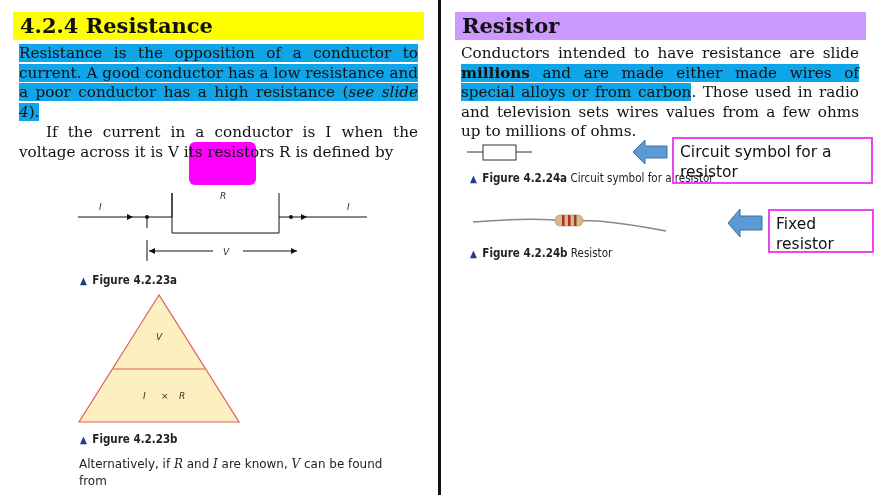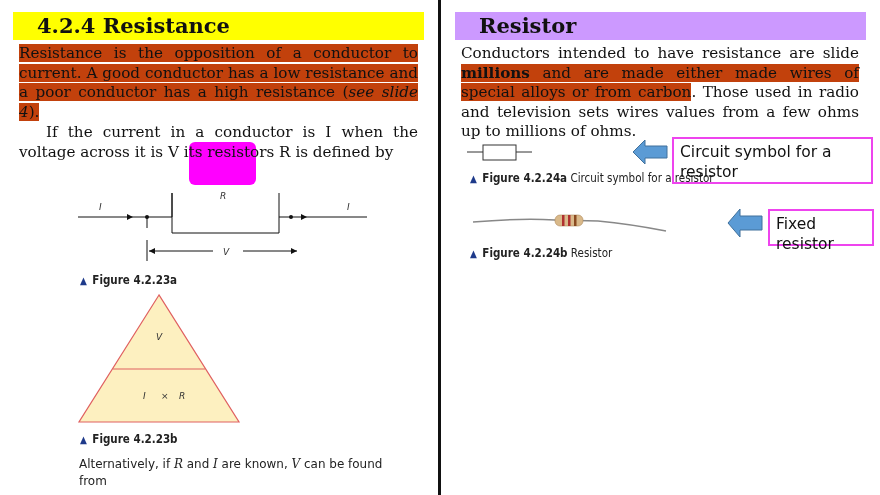--- a/index.html
+++ b/index.html
@@ -1,38 +1,38 @@
 <!DOCTYPE html>
 <html><head>
 <meta charset="utf-8">
 <style>
   html, body { margin:0; padding:0; }
   body { width:880px; height:495px; background:#ffffff; position:relative; overflow:hidden; font-family:"DejaVu Serif", serif; color:#111; }
   .abs { position:absolute; }
   .divider { left:438px; top:0; width:3px; height:495px; background:#111; }
 
-  .title { font-family:"DejaVu Serif", serif; font-weight:bold; font-size:21px; line-height:28px; padding-left:24px; box-sizing:border-box; }
+  .title { font-family:"DejaVu Serif", serif; font-weight:bold; font-size:21px; line-height:28px; padding-left:7px; box-sizing:border-box; }
   .title-left { left:13px; top:12px; width:411px; height:28px; background:#ffff00; }
   .title-right { left:455px; top:12px; width:411px; height:28px; background:#cc99ff; }
 
   .para { font-size:15.2px; line-height:19.6px; text-align:justify; }
-  .hl { background:#c2410c; }
+  .hl { background:#0ea5e9; }
   .p1 { left:19px; top:44px; width:399px; }
   .p2 { left:19px; top:123px; width:399px; text-indent:27px; }
   .p3 { left:461px; top:44px; width:398px; }
 
   .magenta-box { left:189px; top:142px; width:67px; height:43px; background:#ff00ff; border-radius:6px; }
 
   .cap { font-family:"DejaVu Sans", sans-serif; font-size:11.5px; color:#222; white-space:nowrap; transform:scaleX(0.9); transform-origin:left center; }
   .cap b { font-weight:bold; }
   .tri { color:#1e3a8a; font-size:10px; margin-right:6px; }
 
   .label-box { border:2px solid #ee44ee; background:#ffffff; font-family:"DejaVu Sans", sans-serif; font-size:15.5px; line-height:20px; box-sizing:border-box; padding:3px 6px; color:#111; }
   .sym-label { left:672px; top:137px; width:201px; height:47px; background:transparent; }
-  .fixed-label { left:768px; top:209px; width:106px; height:37px; }
+  .fixed-label { left:768px; top:209px; width:106px; height:44px; }
 
   .note { font-family:"DejaVu Sans", sans-serif; font-size:13px; line-height:17px; color:#222; transform:scaleX(0.92); transform-origin:left top; }
   .note i { font-family:"DejaVu Serif", serif; font-style:italic; }
 </style>
 </head>
 <body>
 
 <div class="abs divider"></div>
 
 <div class="abs title title-left">4.2.4 Resistance</div>

